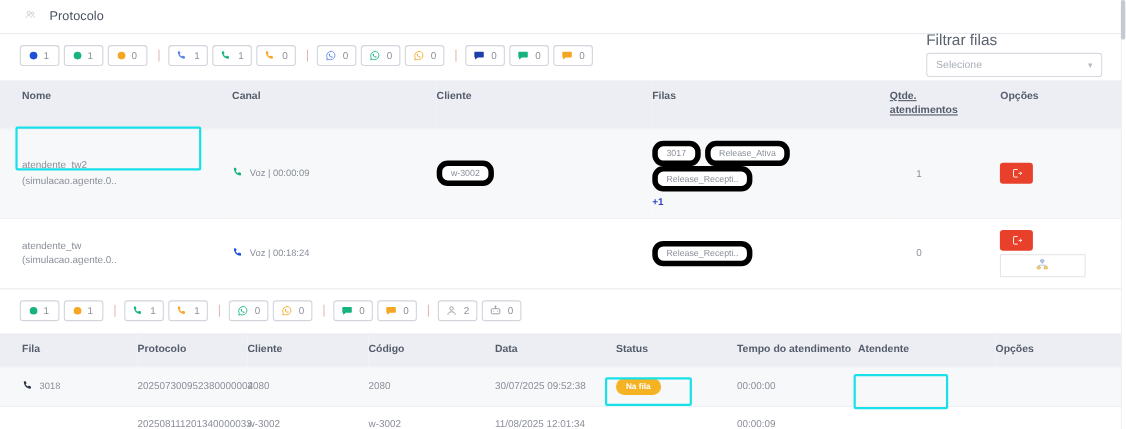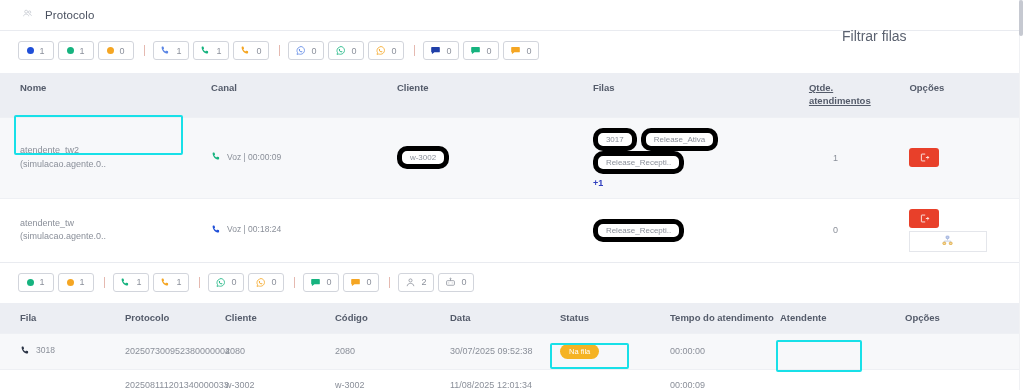--- a/index.html
+++ b/index.html
@@ -84,21 +84,21 @@
     vertical-align: middle;
     background: #f7f8fa;
     border-top: 1px solid #eef0f4;
   }
   .tbl tbody tr.alt td { background: #ffffff; }
 
   .pad-l { padding-left: 20px !important; }
 
   .nm { line-height: 1.5; font-size: 9px; color: #8a8f99; }
 
-  .voz { display:inline-flex; align-items:center; gap:5px; font-size: 8.5px; color:#8a8f99; white-space: nowrap;}
+  .voz { display:inline-flex; align-items:flex-end; gap:5px; font-size: 8.5px; color:#8a8f99; white-space: nowrap;}
 
   .chip {
     display: inline-block;
     border: 5px solid #000000; border-radius: 10px;
     padding: 2px 8px; font-size: 8px; color: #8a8f99;
     margin-right: 4px; background: #fff; white-space: nowrap;
   }
   .plus { color: #2f3fbe; font-size: 9px; font-weight: 700; margin-top: 4px; display:block; }
 
   .btn-red {
@@ -113,21 +113,21 @@
     border: 1px solid #e4e6eb; background: #fff;
     display:flex; align-items:center; justify-content:center;
     margin-top: 3px;
   }
 
   .pill {
     display:inline-block; border-radius: 9px;
     padding: 3px 9px; font-size: 7.5px; color:#fff; font-weight:400;
     white-space: nowrap;
   }
-  .pill.na-fila { background: #f5b324; }
+  .pill.na-fila { background: #f5b324; font-weight: bold; }
 
   
   .hl {
     position: absolute;
     border: 2px solid #18e0e8;
     border-radius: 2px;
     pointer-events: none;
   }
 
   .rightbar {
@@ -245,20 +245,24 @@
           <svg width="11" height="11" viewBox="0 0 24 24" fill="#f5a623">
             <path d="M4 4.5h16c.8 0 1.4.6 1.4 1.4v8.6c0 .8-.6 1.4-1.4 1.4H9.6l-4.3 3.4c-.5.4-1.2 0-1.2-.6v-2.8H4c-.8 0-1.4-.6-1.4-1.4V5.9c0-.8.6-1.4 1.4-1.4z"></path>
           </svg>
         </span>
         <span class="bcount">0</span>
       </span>
     </div>
 
   <div class="filter-box">
     <div class="filter-label">Filtrar filas</div>
+    <div class="filter-select">
+      <span>Selecione</span>
+      <span class="chev">▾</span>
+    </div>
   </div>
 
   <table class="tbl" style="margin-top:2px;">
     <colgroup>
       <col style="width:210px">
         <col style="width:185px">
         <col style="width:195px">
       <col style="width:215px">
         <col style="width:100px">
         <col style="width:114px">

